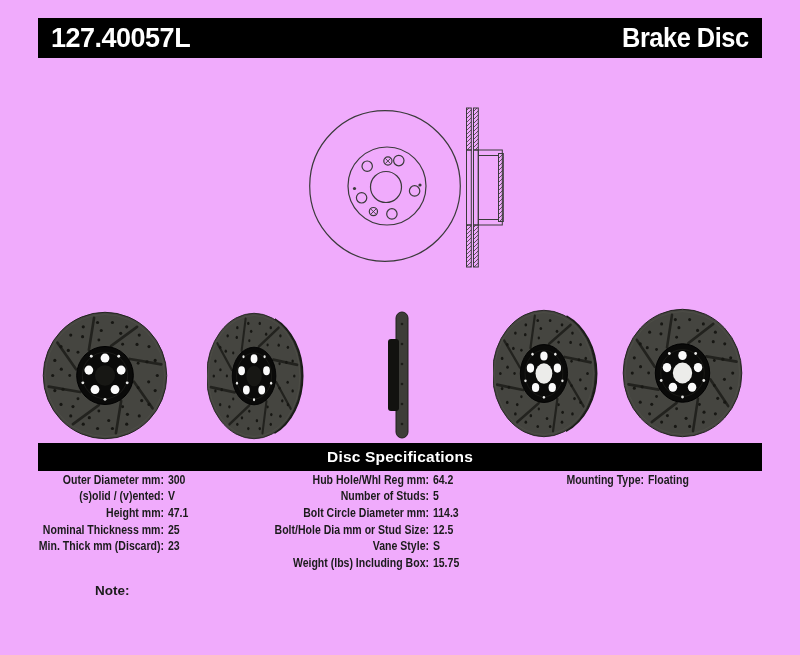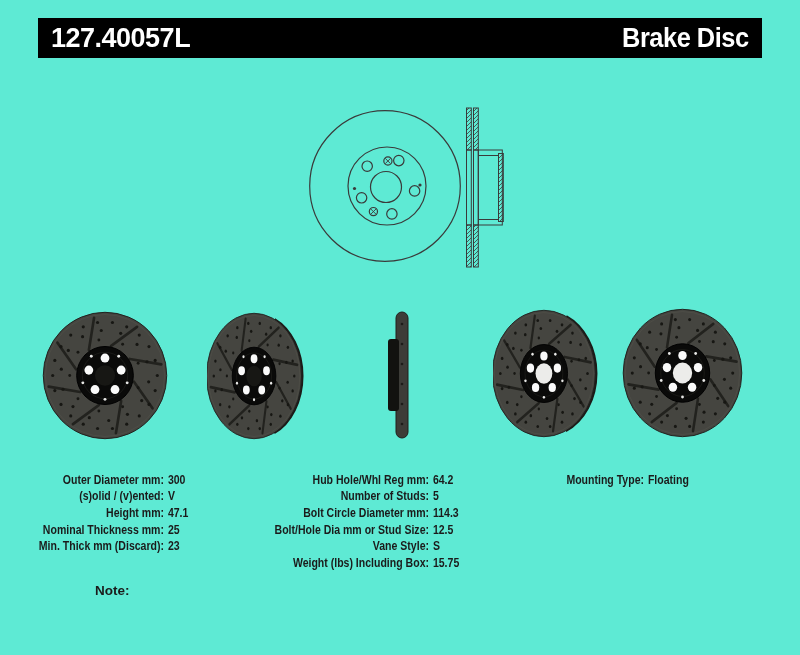--- a/index.html
+++ b/index.html
@@ -1,17 +1,17 @@
 <!DOCTYPE html>
 <html><head>
 <meta charset="utf-8">
 <style>
   html,body{margin:0;padding:0;background:#fff;}
   .page{
-    position:relative;width:800px;height:655px;background:#5eead4;
+    position:relative;width:800px;height:655px;background:#f0abfc;
     font-family:"Liberation Sans",sans-serif;overflow:hidden;
   }
   .bar{
     position:absolute;left:38px;width:724px;background:#000000;color:#ffffff;
     font-weight:bold;box-sizing:border-box;display:flex;align-items:center;
   }
   .header-bar{top:18px;height:40px;font-size:27px;justify-content:space-between;padding:0 13px;}
   .header-bar .part{letter-spacing:-0.5px;}
   .header-bar .ptype{letter-spacing:-0.5px;transform:scaleX(.94);transform-origin:right center;}
   .spec-bar{top:443px;height:28px;font-size:15.5px;justify-content:center;letter-spacing:0.2px;}
@@ -188,20 +188,23 @@
     <circle cx="100" cy="100" r="95" fill="none" stroke="#1b1b18" stroke-width="8" stroke-dasharray="110 377 110 0"></circle>
     <use href="#rotor-sym" transform="translate(-3,0)"></use>
     <circle cx="97" cy="100" r="16" fill="#ececea"></circle>
   </svg>
 
   <svg class="figure" style="left:622px;top:308px" width="121" height="130" viewBox="0 0 200 200" preserveAspectRatio="none">
     <use href="#rotor-sym"></use>
     <circle cx="100" cy="100" r="16" fill="#ececea"></circle>
   </svg>
 
+  <div class="bar spec-bar">
+    <span>Disc Specifications</span>
+  </div>
 
   <div class="spec-col" style="left:-36px">
     <div class="spec-row">
       <span class="lbl">Outer Diameter mm:</span>
       <span class="val">300</span>
     </div>
     <div class="spec-row">
       <span class="lbl">(s)olid / (v)ented:</span>
       <span class="val">V</span>
     </div>

